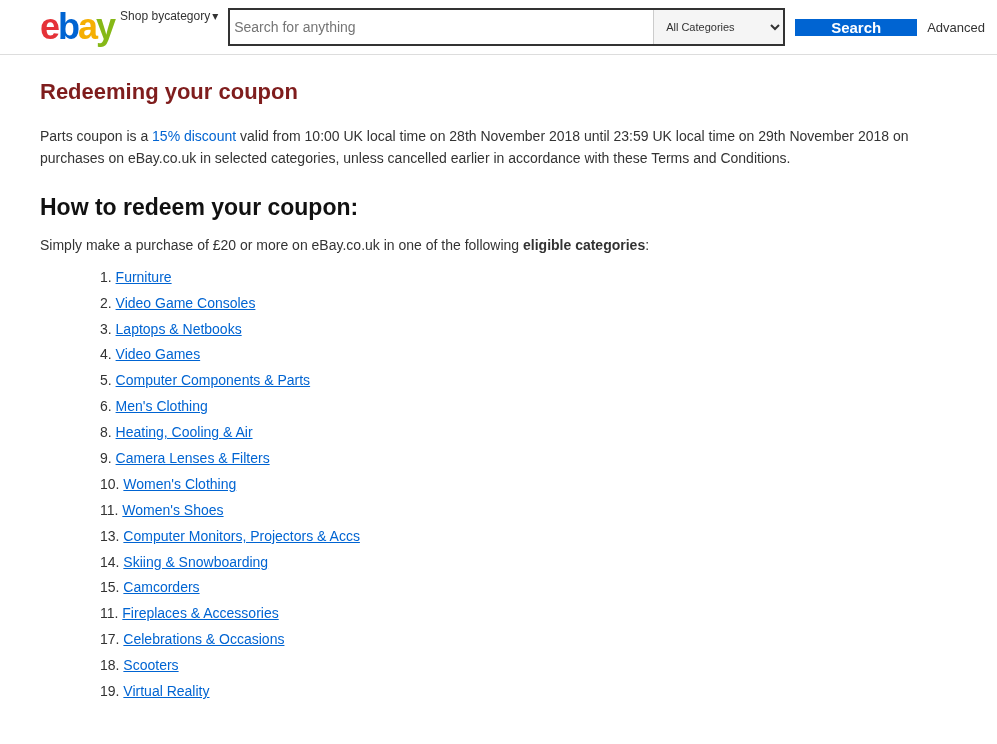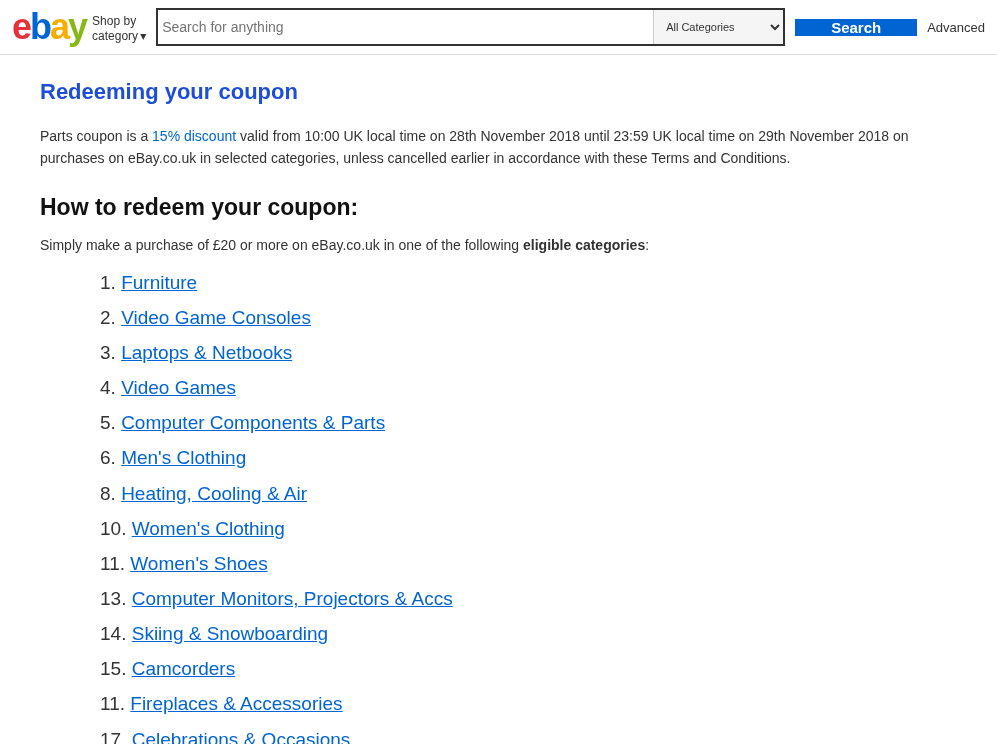--- a/index.html
+++ b/index.html
@@ -10,43 +10,44 @@
       display: flex;
       align-items: center;
       padding: 8px 12px;
       border-bottom: 1px solid #ddd;
       gap: 10px;
       background: #fff;
     }
 
     #logo-area {
       display: flex;
-      align-items: flex-end;
+      align-items: flex-start;
       gap: 6px;
       flex-shrink: 0;
+      margin-left: 28px;
     }
 
     #ebay-logo {
       font-size: 36px;
       font-weight: bold;
       letter-spacing: -2px;
       line-height: 1;
     }
     .e-letter { color: #e53238; }
     .b-letter { color: #0064d2; }
     .a-letter { color: #f5af02; }
     .y-letter { color: #86b817; }
 
     #shop-by-category {
       font-size: 12px;
       color: #333;
       cursor: pointer;
       white-space: nowrap;
       display: flex;
-      flex-direction: column;
+      flex-direction: row;
       align-items: flex-start;
       line-height: 1.3;
     }
     #shop-by-category span { display: flex; align-items: center; gap: 2px; }
 
     #search-form {
       display: flex;
       flex: 1;
       border: 2px solid #333;
       height: 38px;
@@ -94,21 +95,21 @@
 
     
     #main-content {
       max-width: 960px;
       padding: 24px 40px;
     }
 
     #page-title {
       font-size: 22px;
       font-weight: bold;
-      color: #1d4ed8;
+      color: #7f1d1d;
       margin-bottom: 20px;
     }
 
     #intro-text {
       font-size: 14px;
       line-height: 1.6;
       color: #333;
       margin-bottom: 24px;
     }
 
@@ -135,21 +136,21 @@
       margin-top: 6px;
     }
 
     #categories-list {
       list-style: none;
       padding-left: 60px;
       margin-bottom: 20px;
     }
 
     #categories-list li {
-      font-size: 19px;
+      font-size: 14px;
       line-height: 1.85;
       color: #333;
     }
 
     #categories-list li a {
       color: #0064d2;
       text-decoration: underline;
       cursor: pointer;
     }
   </style>
@@ -195,20 +196,21 @@
   </p>
 
   <ol id="categories-list">
   <li><span>1. </span><a href="#">Furniture</a></li>
       <li><span>2. </span><a href="#">Video Game Consoles</a></li>
       <li><span>3. </span><a href="#">Laptops &amp; Netbooks</a></li>
       <li><span>4. </span><a href="#">Video Games</a></li>
       <li><span>5. </span><a href="#">Computer Components &amp; Parts</a></li>
       <li><span>6. </span><a href="#">Men's Clothing</a></li>
       <li><span>8. </span><a href="#">Heating, Cooling &amp; Air</a></li>
+      <li><span>9. </span><a href="#">Camera Lenses &amp; Filters</a></li>
       <li><span>10. </span><a href="#">Women's Clothing</a></li>
       <li><span>11. </span><a href="#">Women's Shoes</a></li>
       <li><span>13. </span><a href="#">Computer Monitors, Projectors &amp; Accs</a></li>
       <li><span>14. </span><a href="#">Skiing &amp; Snowboarding</a></li>
       <li><span>15. </span><a href="#">Camcorders</a></li>
       <li><span>11. </span><a href="#">Fireplaces &amp; Accessories</a></li>
       <li><span>17. </span><a href="#">Celebrations &amp; Occasions</a></li>
       <li><span>18. </span><a href="#">Scooters</a></li>
       <li><span>19. </span><a href="#">Virtual Reality</a></li>
     </ol>

